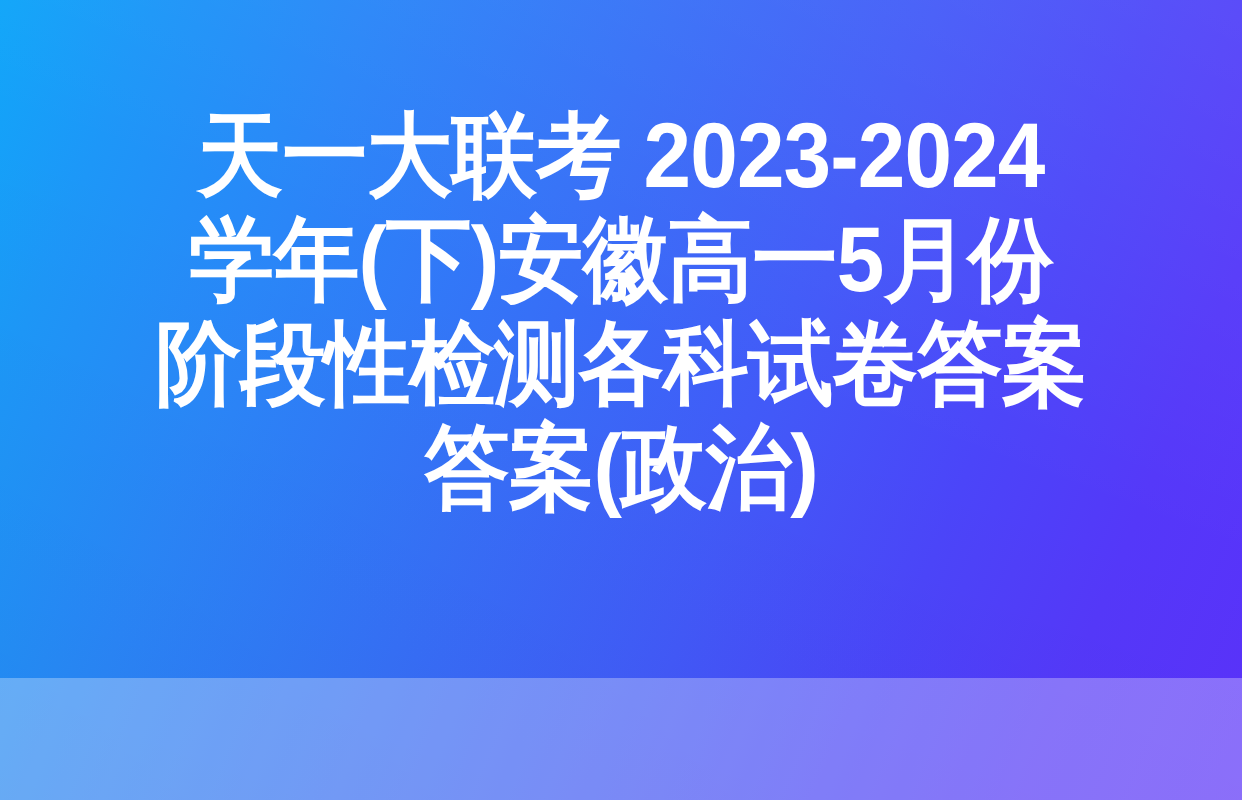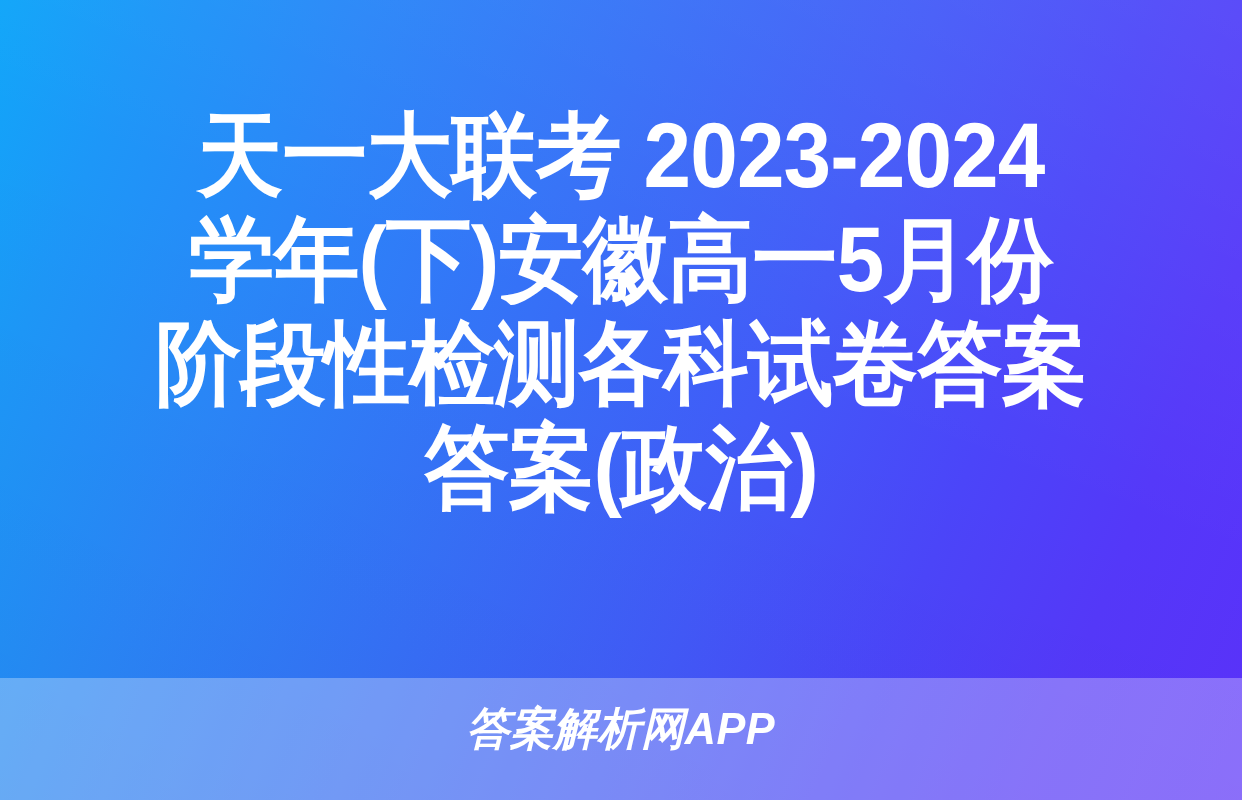--- a/index.html
+++ b/index.html
@@ -109,17 +109,14 @@
 
   <div class="footer-band"></div>
 
   <div class="title-block">
     <span class="title-line">天一大联考 2023-2024</span>
     <span class="title-line">学年(下)安徽高一5月份</span>
     <span class="title-line">阶段性检测各科试卷答案</span>
     <span class="title-line">答案(政治)</span>
   </div>
 
-  <div class="footer-text-wrap">
-    <span class="footer-text">答案解析网APP</span>
-  </div>
 
 </div>
 
 </body></html>

